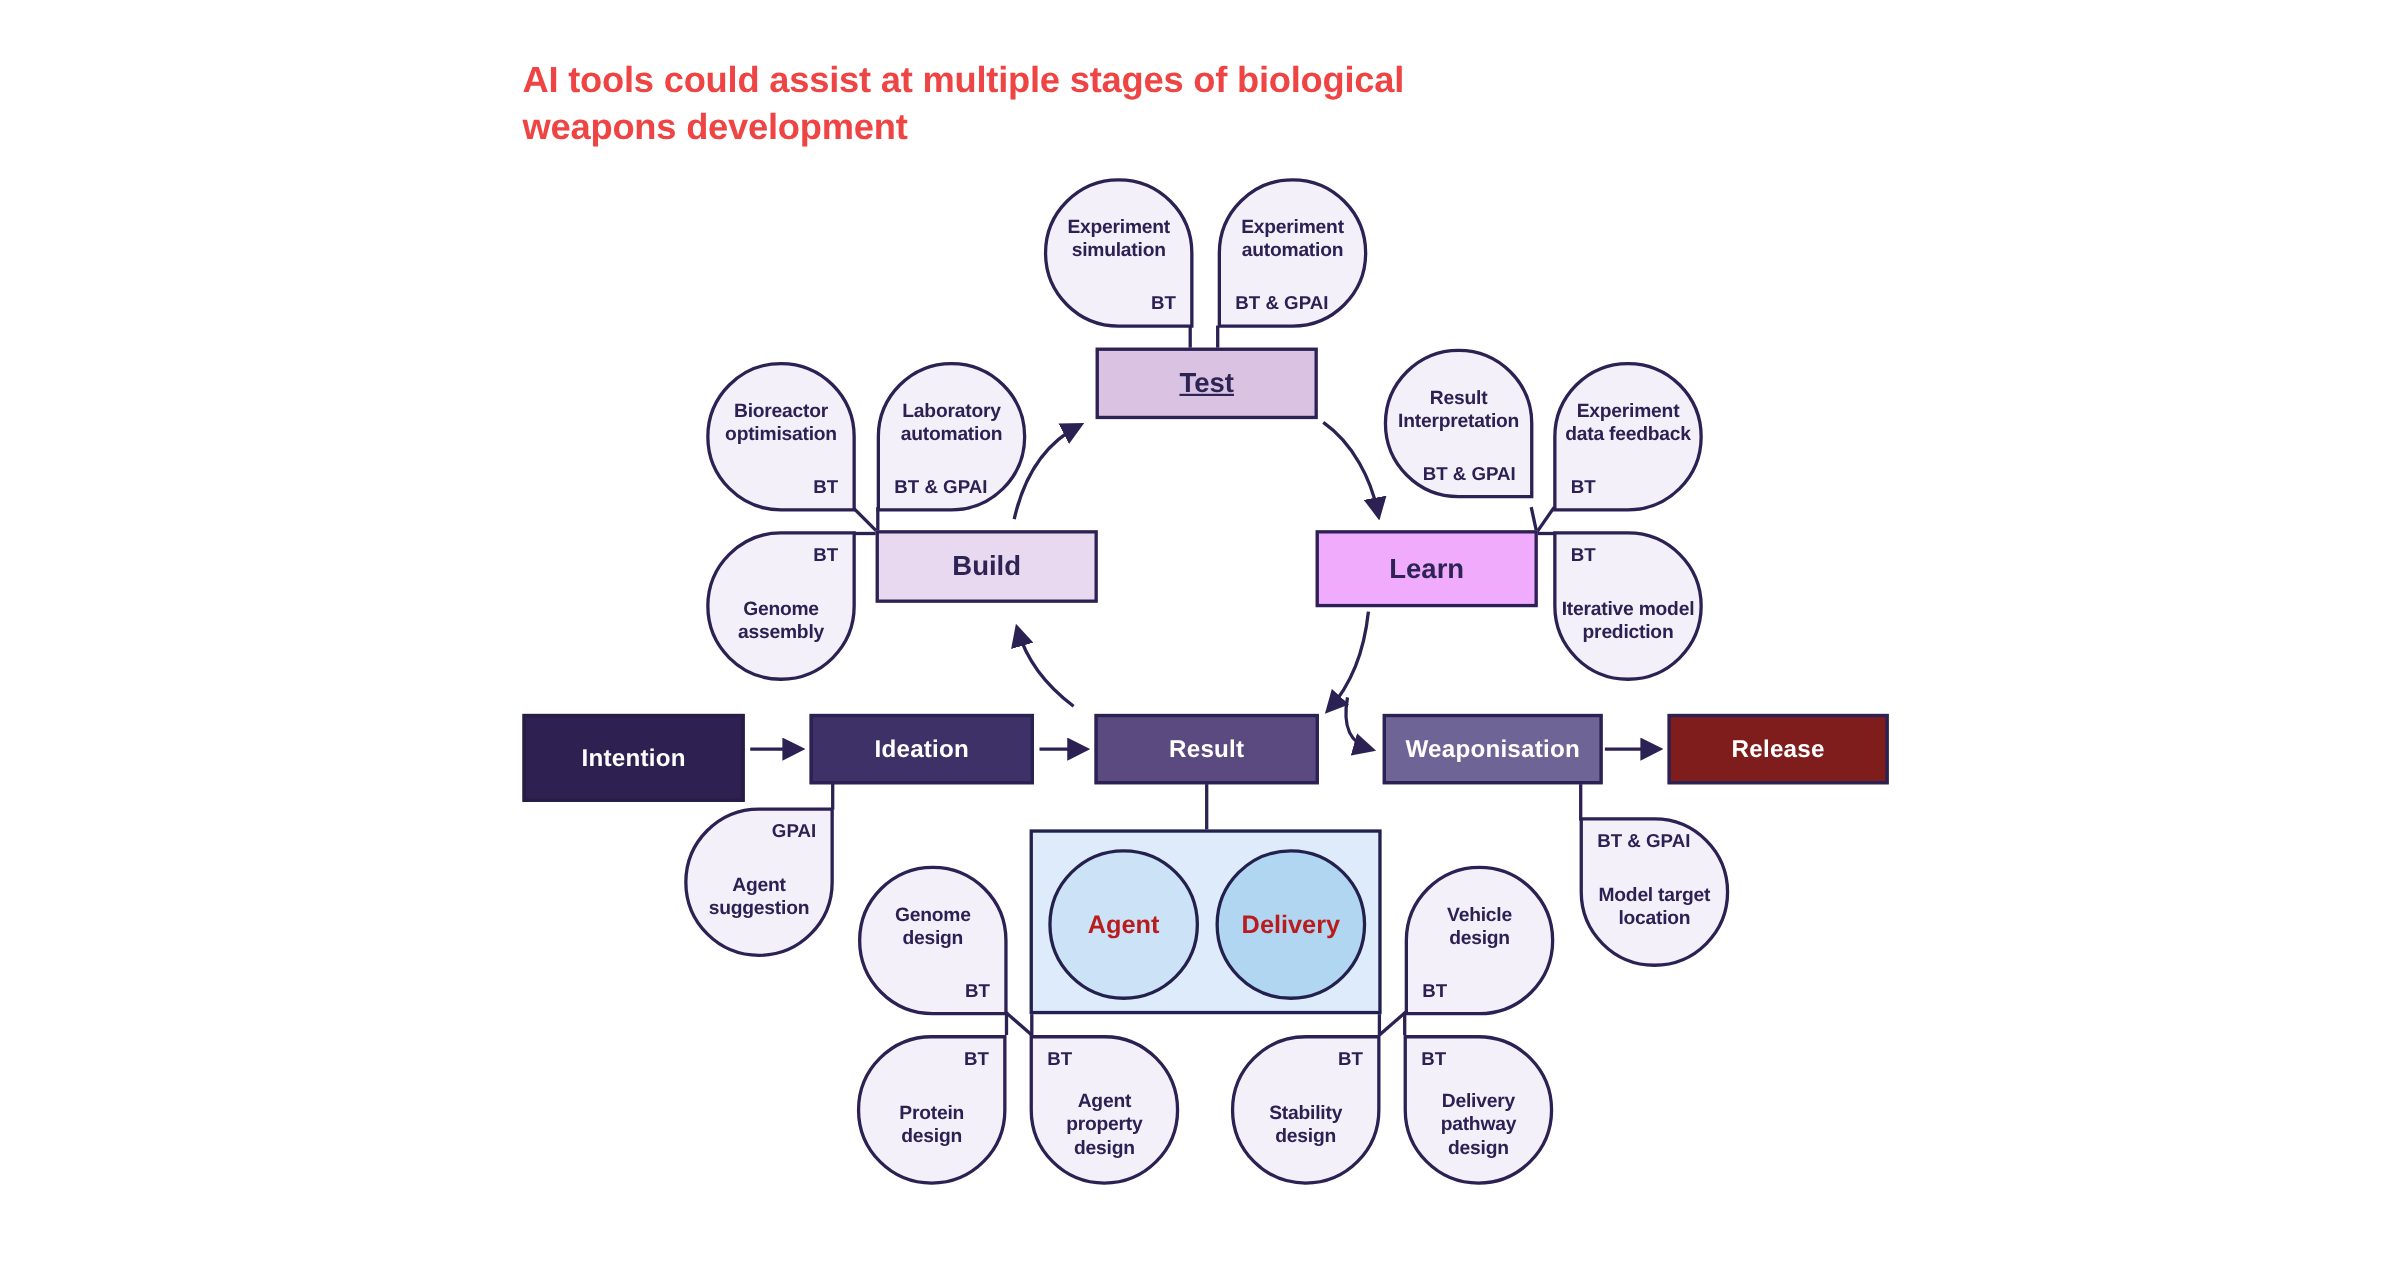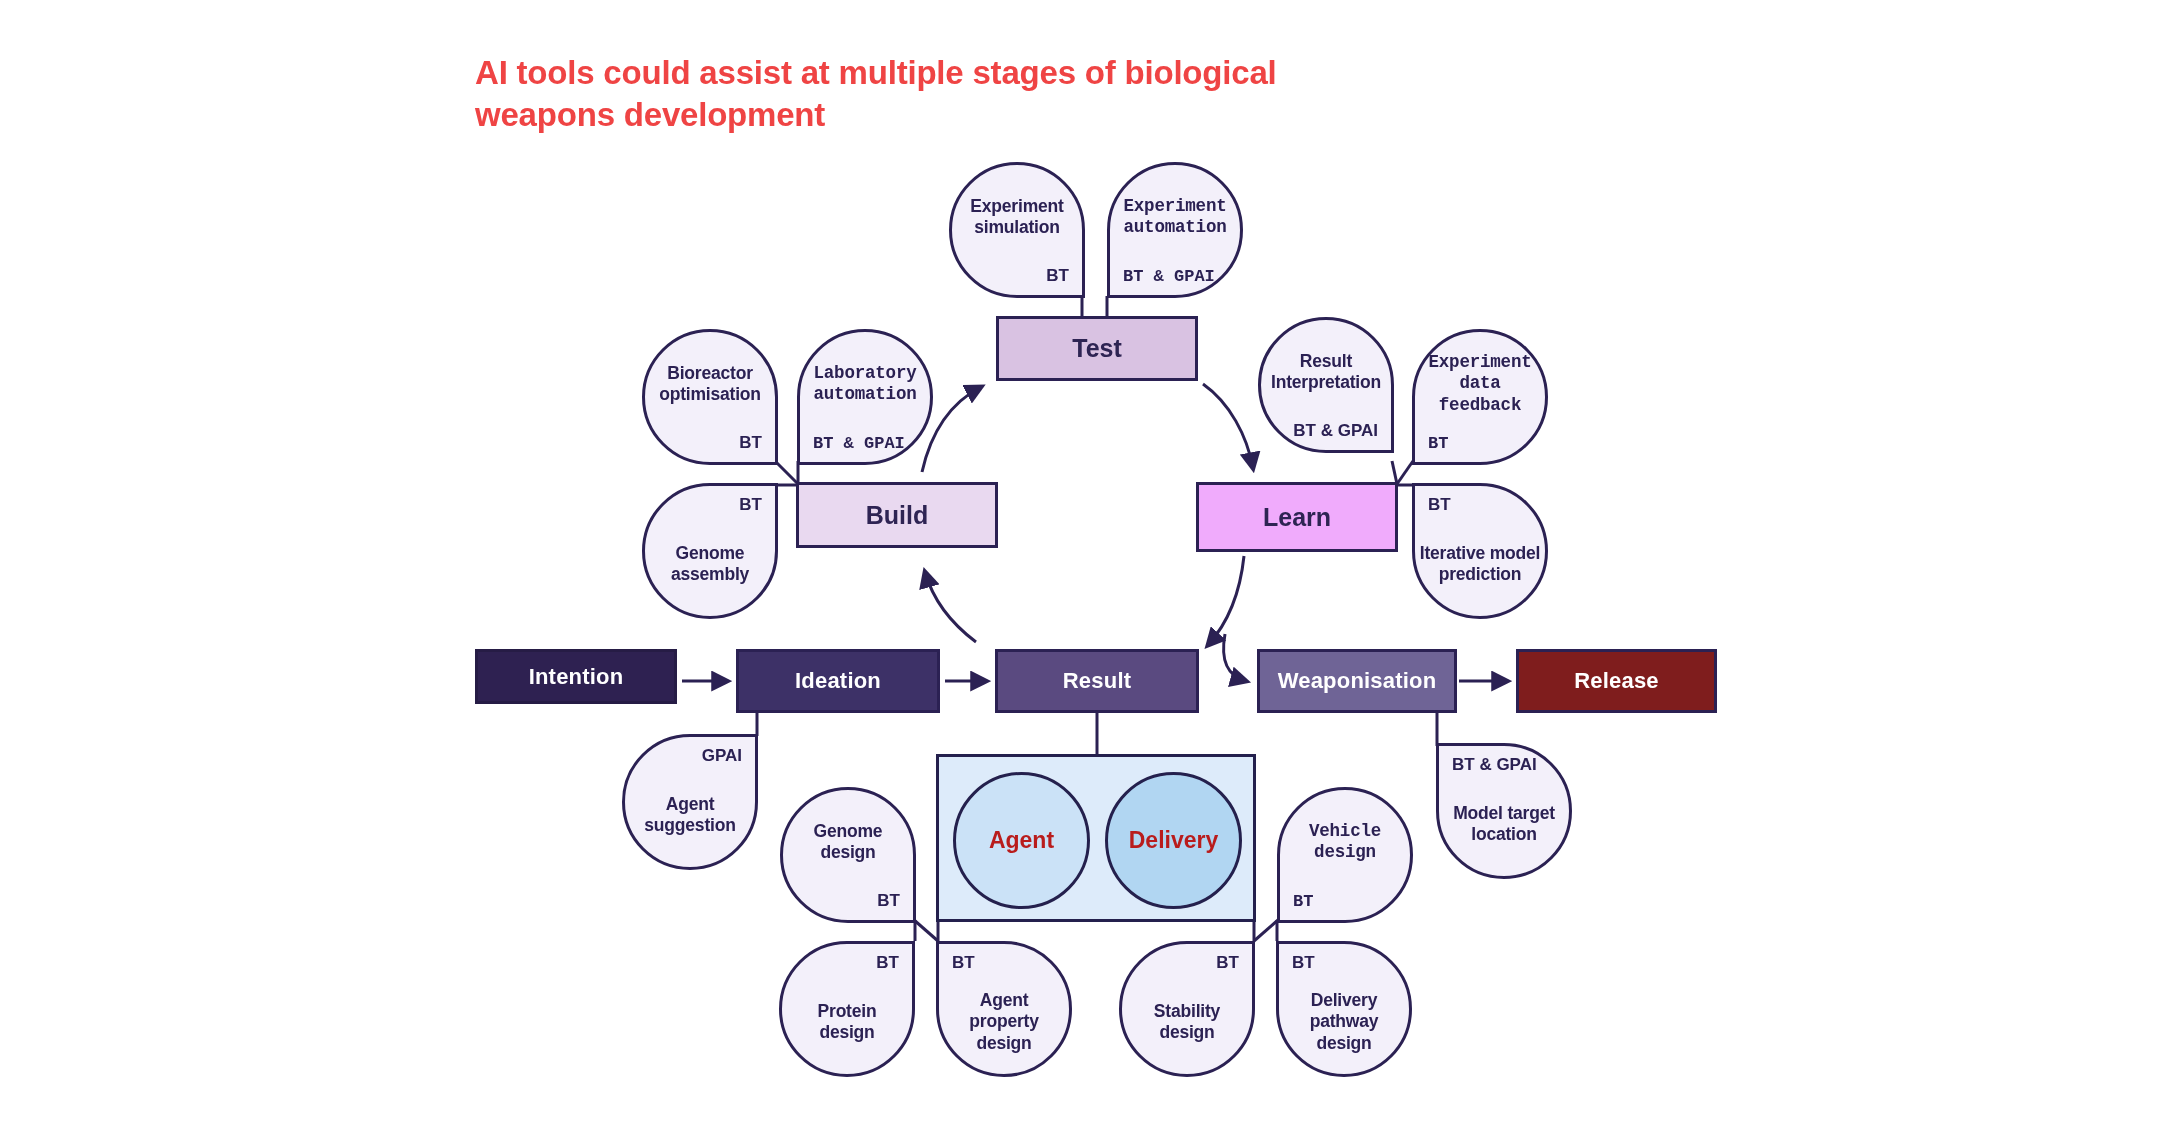--- a/index.html
+++ b/index.html
@@ -8,24 +8,24 @@
   
   .title{position:absolute;left:475px;top:52px;font-size:33px;line-height:42px;font-weight:700;
          color:#ef4444;letter-spacing:-0.2px;}
   
   svg.overlay{position:absolute;left:0;top:0;width:2184px;height:1147px;pointer-events:none;}
   
   .box{position:absolute;box-sizing:border-box;border:3px solid #2b2153;display:flex;
        align-items:center;justify-content:center;font-weight:700;}
   .cycle-box{font-size:25px;color:#2e2453;}
   .row-box{font-size:22px;color:#ffffff;letter-spacing:0.2px;}
-  #box-test{left:996px;top:316px;width:202px;height:65px;background:#d9c2e2;}
+  #box-test{left:996px;top:316px;width:202px;height:65px;background:#d9c2e2;text-decoration:underline;}
   #box-build{left:796px;top:482px;width:202px;height:66px;background:#e9d9f0;}
   #box-learn{left:1196px;top:482px;width:202px;height:70px;background:#f0abfc;}
-  #box-intention{left:475px;top:649px;width:202px;height:55px;background:#2e2151;border-color:#261c45;}
+  #box-intention{left:475px;top:649px;width:202px;height:80px;background:#2e2151;border-color:#261c45;}
   #box-ideation{left:736px;top:649px;width:204px;height:64px;background:#3d3167;}
   #box-design{left:995px;top:649px;width:204px;height:64px;background:#5a4a80;}
   #box-weaponisation{left:1257px;top:649px;width:200px;height:64px;background:#6f6496;}
   #box-release{left:1516px;top:649px;width:201px;height:64px;background:#7f1d1d;}
   
   .detail-box{position:absolute;left:936px;top:754px;width:320px;height:168px;box-sizing:border-box;
               background:#ddebfa;border:3px solid #24204d;}
   .detail-circle{position:absolute;top:15px;width:137px;height:137px;box-sizing:border-box;
                  border:3px solid #24204d;border-radius:50%;display:flex;align-items:center;
                  justify-content:center;font-size:23px;font-weight:700;color:#b91c1c;}
@@ -33,21 +33,21 @@
   #circle-delivery{left:166px;background:#b1d6f2;}
   
   .bubble{position:absolute;width:136px;height:136px;box-sizing:border-box;background:#f3f0fa;
           border:3px solid #2b2153;display:flex;align-items:center;justify-content:center;
           text-align:center;}
   .bubble .lbl{font-size:17.5px;line-height:1.22;font-weight:700;letter-spacing:-0.2px;
                max-width:126px;}
   .bubble.narrow .lbl{max-width:92px;}
   .bubble .tag{position:absolute;font-size:17px;font-weight:700;white-space:nowrap;}
   .corner-br{border-radius:50% 50% 0 50%;}
-  .corner-bl{border-radius:50% 50% 50% 0;font-family:Liberation Mono, monospace;}
+  .corner-bl{border-radius:50% 50% 50% 0;}
   .corner-tr{border-radius:50% 0 50% 50%;}
   .corner-tl{border-radius:0 50% 50% 50%;}
   .corner-br .tag{right:13px;bottom:9px;}
   .corner-bl .tag{left:13px;bottom:9px;}
   .corner-tr .tag{right:13px;top:9px;}
   .corner-tl .tag{left:13px;top:9px;}
   .corner-br .lbl,.corner-bl .lbl{padding-bottom:26px;}
   .corner-tr .lbl,.corner-tl .lbl{padding-top:26px;}
 </style>
 </head>

